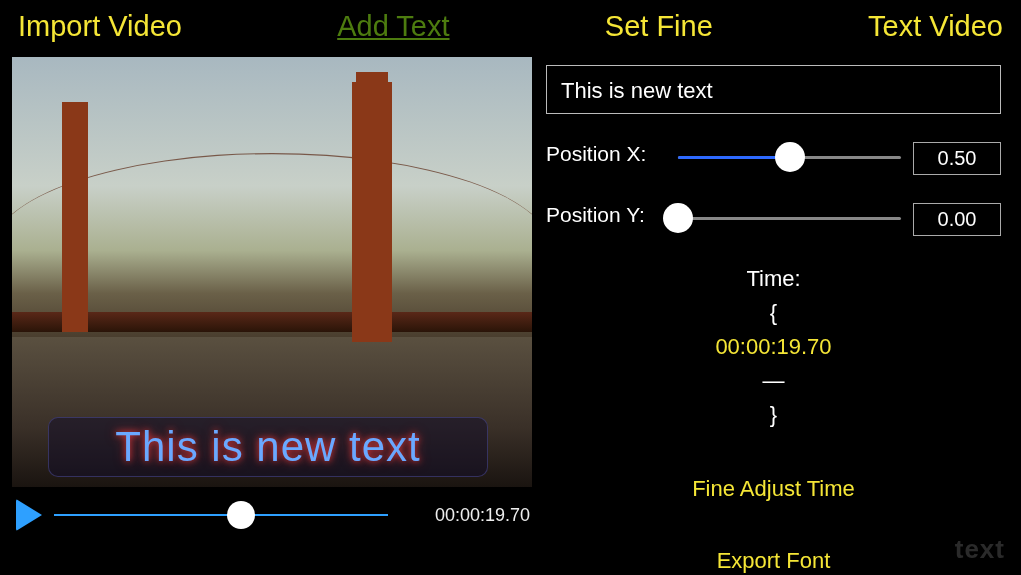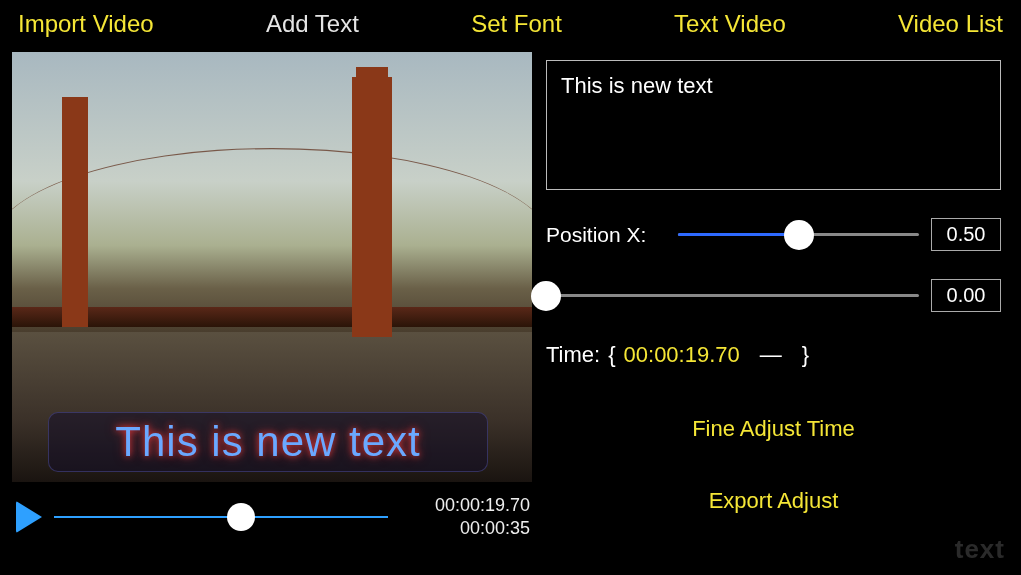--- a/index.html
+++ b/index.html
@@ -3,24 +3,24 @@
 <meta charset="utf-8">
 <style>
   * { box-sizing: border-box; margin: 0; padding: 0; }
   html, body { width: 1021px; height: 575px; background: #000; font-family: -apple-system, Helvetica, Arial, sans-serif; color: #fff; overflow: hidden; }
   
   .topbar {
     display: flex;
     justify-content: space-between;
     align-items: center;
     padding: 10px 18px 14px 18px;
-    font-size: 24px;
+    font-size: 29px;
   }
   .topbar .menu-item { color: #f5e636; cursor: pointer; }
-  .topbar .menu-item.inactive { color: #e5e5e5; }
+  .topbar .menu-item.inactive { color: #4d7c0f; text-decoration: underline; }
   
   .main {
     display: flex;
     height: calc(100% - 50px);
     padding: 0 8px 0 8px;
   }
   
   .left-pane {
     width: 530px;
     display: flex;
@@ -138,21 +138,21 @@
     color: #fff;
     background: transparent;
     width: 100%;
     resize: none;
     outline: none;
     font-family: inherit;
   }
   
   .slider-row {
     display: flex;
-    align-items: center;
+    align-items: flex-start;
     margin-top: 28px;
     gap: 12px;
     font-size: 21px;
   }
   .slider-label { width: 120px; color: #fff; white-space: nowrap; }
   .slider {
     flex: 1;
     height: 30px;
     position: relative;
     display: flex;
@@ -172,37 +172,38 @@
     border-radius: 2px;
   }
   .slider-thumb {
     position: absolute;
     width: 30px; height: 30px;
     background: #fff;
     border-radius: 50%;
     top: 50%; transform: translate(-50%,-50%);
   }
   .value-box {
-    width: 70px;
+    width: 88px;
     border: 1px solid #aaa;
     padding: 4px 6px;
     text-align: center;
     font-size: 20px;
     color: #fff;
     background: transparent;
     outline: none;
   }
   
   .time-row {
     margin-top: 30px;
     font-size: 22px;
     display: flex;
-    align-items: flex-start;
+    align-items: center;
     gap: 8px;
     flex-wrap: wrap;
+    flex-direction: column;
   }
   .time-row .label { color: #fff; }
   .time-row .brace { color: #fff; }
   .time-row .tval { color: #f5e636; }
   .time-row .dash { color: #fff; margin: 0 12px; }
   
   .action-link {
     text-align: center;
     color: #f5e636;
     font-size: 22px;
@@ -220,23 +221,22 @@
     letter-spacing: 1px;
     pointer-events: none;
   }
 </style>
 </head>
 <body>
 
 <div class="topbar">
   <span class="menu-item">Import Video</span>
   <span class="menu-item inactive">Add Text</span>
-  <span class="menu-item">Set Font</span>
+  <span class="menu-item">Set Fine</span>
   <span class="menu-item">Text Video</span>
-  <span class="menu-item">Video List</span>
 </div>
 
 <div class="main">
   <div class="left-pane">
     <div class="video-preview">
       <div class="water"></div>
       <div class="deck"></div>
       <div class="cable"></div>
       <div class="tower left"></div>
       <div class="tower right"></div>
@@ -246,55 +246,55 @@
     </div>
     <div class="playbar">
       <div class="play-btn"></div>
       <div class="timeline">
         <div class="timeline-track">
           <div class="timeline-thumb" style="left:56.00000000000001%"></div>
         </div>
       </div>
       <div class="time-readout">
         <span class="current">00:00:19.70</span>
-        <span class="total">00:00:35</span>
       </div>
     </div>
   </div>
 
   <div class="right-pane">
     <textarea class="text-input-box" style="">This is new text</textarea>
 
     <div class="slider-row">
       <span class="slider-label">Position X:</span>
       <div class="slider">
         <div class="slider-track">
           <div class="slider-fill" style="width:50%"></div>
           <div class="slider-thumb" style="left:50%"></div>
         </div>
       </div>
       <input class="value-box" value="0.50" style="">
     </div>
 
     <div class="slider-row">
+      <span class="slider-label">Position Y:</span>
       <div class="slider">
         <div class="slider-track">
           <div class="slider-fill" style="width:0%"></div>
           <div class="slider-thumb" style="left:0%"></div>
         </div>
       </div>
       <input class="value-box" value="0.00" style="">
     </div>
 
     <div class="time-row">
       <span class="label">Time:</span>
       <span class="brace">{</span>
       <span class="tval">00:00:19.70</span>
       <span class="dash">—</span>
       <span class="brace">}</span>
     </div>
 
     <div class="action-link fine-adjust">Fine Adjust Time</div>
-    <div class="action-link export">Export Adjust</div>
+    <div class="action-link export">Export Font</div>
   </div>
 </div>
 
 <div class="watermark">text</div>
 
 </body></html>

